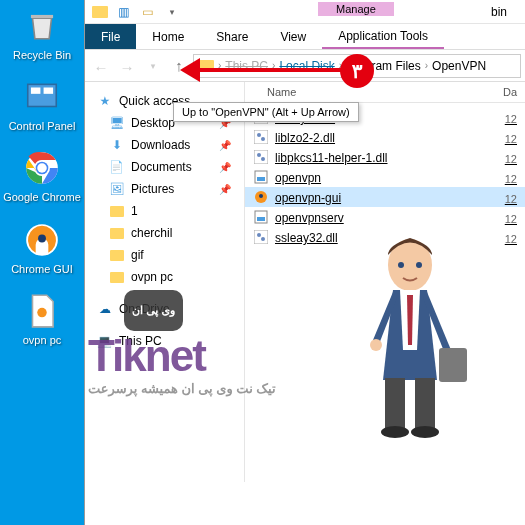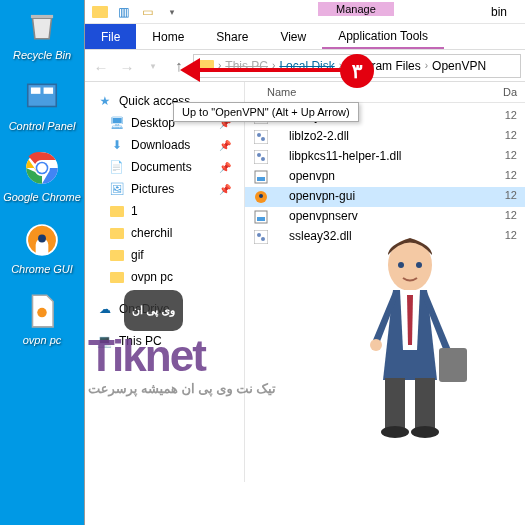--- a/index.html
+++ b/index.html
@@ -1,38 +1,38 @@
 <!DOCTYPE html>
 <html><head>
 <meta charset="utf-8">
 <style>
 * { margin: 0; padding: 0; box-sizing: border-box; font-family: 'Segoe UI', Tahoma, sans-serif; }
 body { width: 525px; height: 525px; background: #0099e5; overflow: hidden; position: relative; }
 
 
-.desktop { position: absolute; left: 0; top: 0; width: 84px; height: 525px; padding-top: 5px; font-style: italic; }
+.desktop { position: absolute; left: 0; top: 0; width: 84px; height: 525px; padding-top: 5px; }
 .desktop-icon { display: flex; flex-direction: column; align-items: center; margin-bottom: 14px; cursor: pointer; }
 .desktop-icon .icon-box { width: 42px; height: 42px; display: flex; align-items: center; justify-content: center; }
 .desktop-icon .label { color: #fff; font-size: 11px; text-align: center; text-shadow: 1px 1px 2px rgba(0,0,0,0.6); line-height: 1.2; margin-top: 2px; }
 
 
 .explorer { position: absolute; left: 84px; top: 0; width: 441px; height: 525px; background: #fff; border-left: 1px solid #999; }
 
 
 .titlebar { height: 24px; background: #fff; display: flex; align-items: center; border-bottom: 1px solid #e5e5e5; }
 .titlebar .qat { display: flex; align-items: center; gap: 2px; padding: 0 4px; }
 .titlebar .qat-icon { width: 22px; height: 20px; display: flex; align-items: center; justify-content: center; font-size: 12px; }
 .titlebar .folder-mini { background: #ffd664; width: 16px; height: 12px; border-radius: 1px; }
 .titlebar .manage-tab { position: absolute; left: 233px; top: 2px; background: #e9b0e0; padding: 1px 18px; font-size: 11px; }
 .titlebar .title { position: absolute; left: 370px; font-size: 12px; padding-left: 36px; }
 
 
 .ribbon { height: 26px; display: flex; align-items: stretch; border-bottom: 1px solid #ddd; }
 .ribbon .tab { padding: 4px 16px; font-size: 12px; cursor: pointer; display: flex; align-items: center; }
-.ribbon .tab.file { background: #1d4ed8; color: #fff; }
+.ribbon .tab.file { background: #0c4a6e; color: #fff; }
 .ribbon .tab.apptools { border-bottom: 2px solid #c267b5; }
 
 
 .navbar { height: 32px; display: flex; align-items: center; border-bottom: 1px solid #ddd; padding: 0 4px; gap: 2px; }
 .nav-btn { width: 24px; height: 24px; display: flex; align-items: center; justify-content: center; color: #777; font-size: 15px; cursor: pointer; }
 .nav-btn.disabled { color: #ccc; }
 .address { flex: 1; display: flex; align-items: center; font-size: 12px; gap: 4px; padding-left: 4px; height: 24px; border: 1px solid #ccc; }
 .address .folder-mini2 { background: #ffd664; width: 16px; height: 12px; border-radius: 1px; display: inline-block; }
 .crumb { cursor: pointer; }
 .crumb-sep { color: #888; font-size: 10px; }
@@ -43,21 +43,21 @@
 .sb-group { margin-bottom: 10px; }
 .sb-item { display: flex; align-items: center; gap: 6px; padding: 3px 8px; cursor: pointer; }
 .sb-item .pin { margin-left: auto; color: #888; font-size: 10px; }
 .sb-icon { width: 16px; height: 16px; display: flex; align-items: center; justify-content: center; font-size: 12px; }
 .sb-folder { background: #ffd664; width: 14px; height: 11px; border-radius: 1px; }
 
 .filepane { flex: 1; position: relative; }
 .file-list { padding: 4px 0; font-size: 12px; }
 .file-header { display: flex; border-bottom: 1px solid #e5e5e5; padding: 4px 8px; color: #555; font-size: 11px; }
 .file-header .col-name { flex: 1; padding-left: 14px; }
-.file-row { display: flex; align-items: flex-start; gap: 20px; padding: 2px 8px; cursor: pointer; }
+.file-row { display: flex; align-items: flex-end; gap: 6px; padding: 2px 8px; cursor: pointer; text-decoration: underline; }
 .file-row.selected { background: #cce8ff; }
 .file-icon { width: 16px; height: 16px; display: flex; align-items: center; justify-content: center; font-size: 11px; }
 .file-date { color: #666; font-size: 11px; }
 
 
 .tooltip { position: absolute; left: 173px; top: 102px; background: #fff; border: 1px solid #aaa; padding: 3px 8px; font-size: 11px; box-shadow: 2px 2px 4px rgba(0,0,0,0.2); z-index: 50; }
 
 
 .anno-arrow { position: absolute; left: 192px; top: 68px; z-index: 60; }
 .anno-arrow .line { width: 150px; height: 4px; background: #e3000f; }

